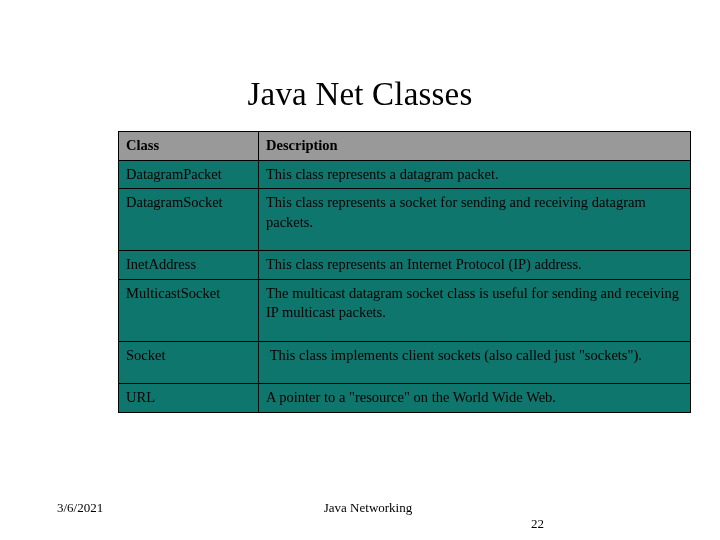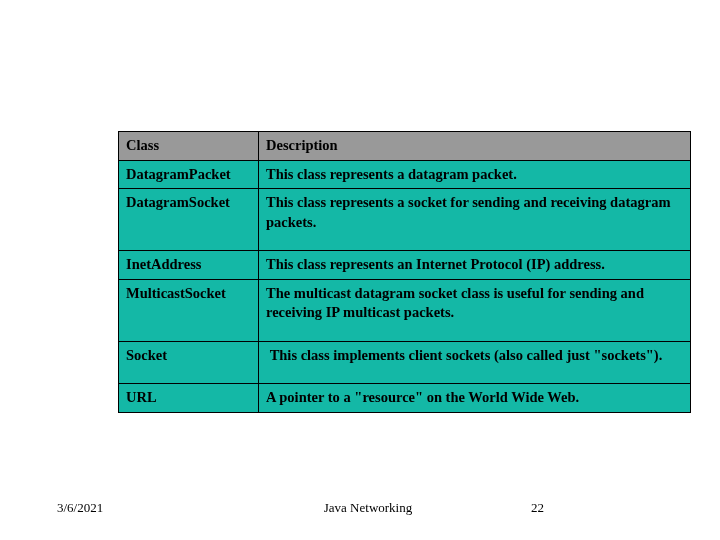--- a/index.html
+++ b/index.html
@@ -47,24 +47,24 @@
     background: #ffffff;
     margin-left: 26px;
   }
   table.net-classes td,
   table.net-classes th {
     border: 1px solid #000000;
     vertical-align: top;
     padding: 4px 6px 4px 7px;
     font-size: 14.5px;
     line-height: 19.5px;
-    font-weight: bold;
+    font-weight: normal;
     text-align: left;
     color: #000000;
-    background: #14b8a6;
+    background: #0f766e;
   }
   table.net-classes thead th {
     background: #999999;
     font-weight: bold;
     font-size: 14.5px;
     padding-top: 4px;
     padding-bottom: 4px;
   }
   col.col-class { width: 140px; }
   col.col-desc  { width: 432px; }
@@ -94,31 +94,32 @@
     left: 8px;
     top: 0;
     width: 720px;
     text-align: center;
     font-size: 13px;
     line-height: 20px;
   }
   .footer-page {
     position: absolute;
     right: 44px;
-    top: 0;
+    top: 16px;
     font-size: 13px;
     line-height: 20px;
     text-align: right;
   }
 </style>
 </head>
 <body>
 
 <div class="slide">
 
+  <div class="slide-title">Java Net Classes</div>
 
   <div class="table-wrap">
     <table class="net-classes">
       <colgroup>
         <col class="col-class">
         <col class="col-desc">
       </colgroup>
       <thead>
         <tr>
           <th>Class</th>

